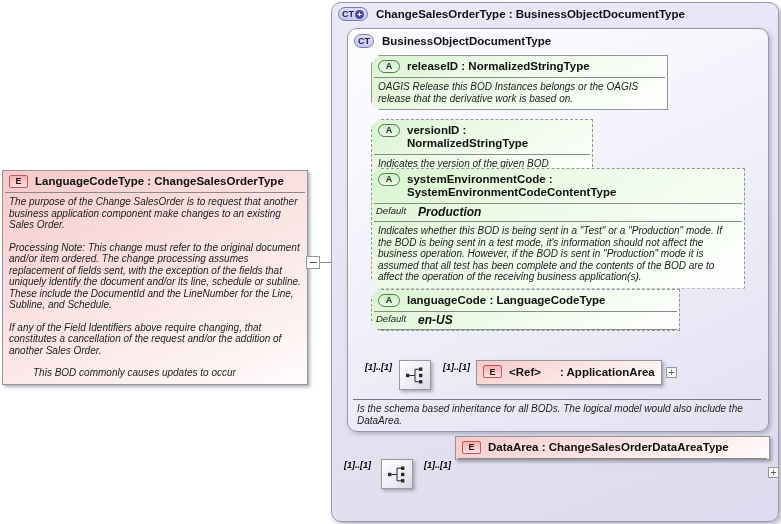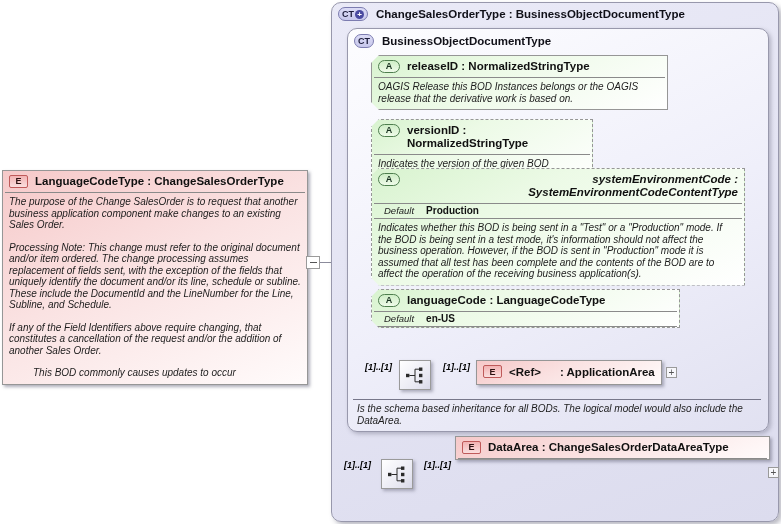--- a/index.html
+++ b/index.html
@@ -47,30 +47,30 @@
   .shadow{box-shadow:2px 2px 3px rgba(110,110,130,.55);}
   .pinkbg{background:linear-gradient(155deg,#f6c9c9 0%,#fae2e2 45%,#fffbfb 100%);}
   .greenbg{background:linear-gradient(150deg,#d8f3cf 0%,#ecfae6 35%,#ffffff 100%);}
   .chamfer{clip-path:polygon(8px 0,100% 0,100% 100%,8px 100%,0 calc(100% - 8px),0 8px);
     filter:drop-shadow(2px 2px 2px rgba(110,110,130,.5));}
   .dashedb{border-style:dashed;}
 
   .title-row{display:flex;align-items:flex-start;gap:7px;padding:4px 6px;
     font-weight:bold;font-size:11.5px;line-height:13px;color:#101010;}
   .title-row .ttext{flex:1;}
-  .title-row.center .ttext{text-align:right;font-style:italic;}
+  .title-row.center .ttext{text-align:left;}
   .rule{height:1px;background:#8a8a8a;margin:0 2px;}
   .desc{font-style:italic;font-size:10px;line-height:11.5px;color:#1c1c1c;
     padding:3px 6px 5px;}
   .desc p{margin:0 0 11px;}
   .desc p:last-child{margin-bottom:0;margin-left:24px;}
-  .default-row{display:flex;align-items:flex-start;gap:12px;padding:1px 12px 2px;
+  .default-row{display:flex;align-items:flex-start;gap:12px;padding:1px 4px 2px;
     font-size:9.5px;}
   .default-row .dl{font-style:italic;color:#222;}
-  .default-row .dv{font-weight:bold;font-size:10px;color:#111;}
+  .default-row .dv{font-weight:bold;font-size:12px;color:#111;font-style:italic;}
 
   .ref-title{display:flex;align-items:center;gap:7px;padding:4px 6px;
     font-weight:bold;font-size:11.5px;}
   .ref-title .rname{margin-right:12px;}
 
   
   .seq-icon{position:absolute;width:30px;height:28px;border:1px solid #9a9a9a;
     background:linear-gradient(135deg,#ffffff 0%,#e8e8f2 70%,#d8d8e8 100%);
     box-shadow:2px 2px 3px rgba(110,110,130,.5);
     display:flex;align-items:center;justify-content:center;}

